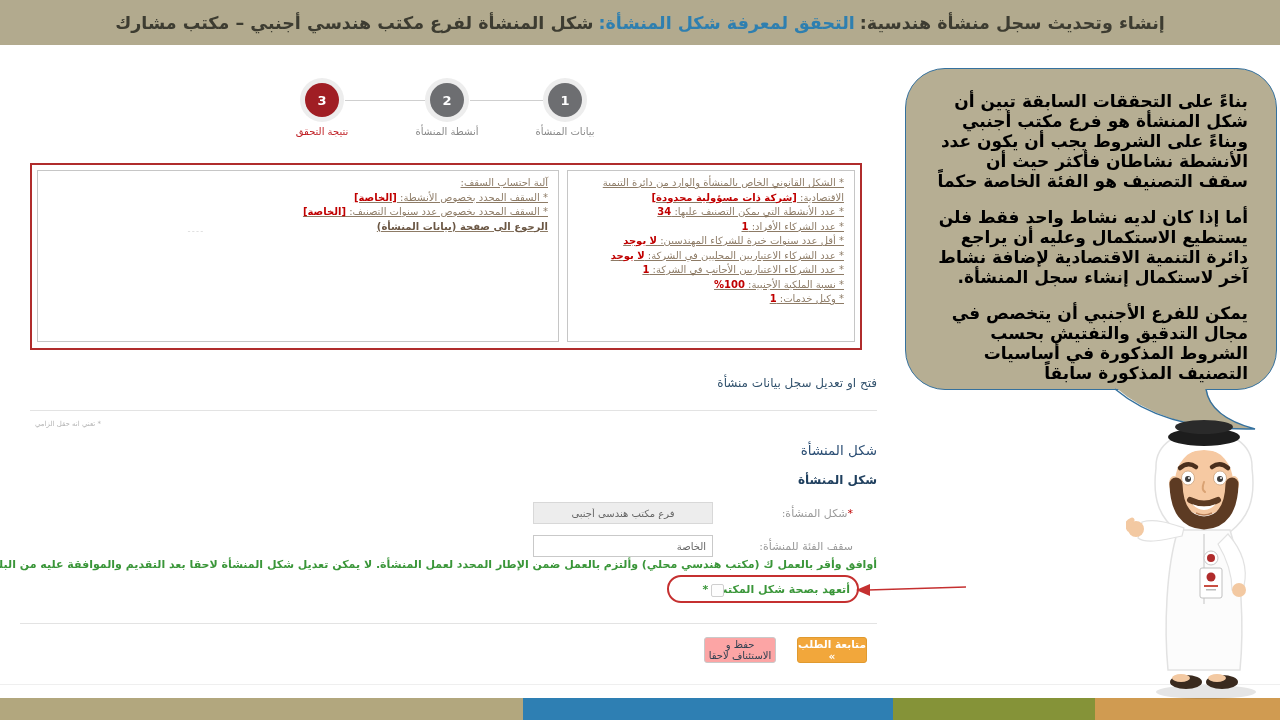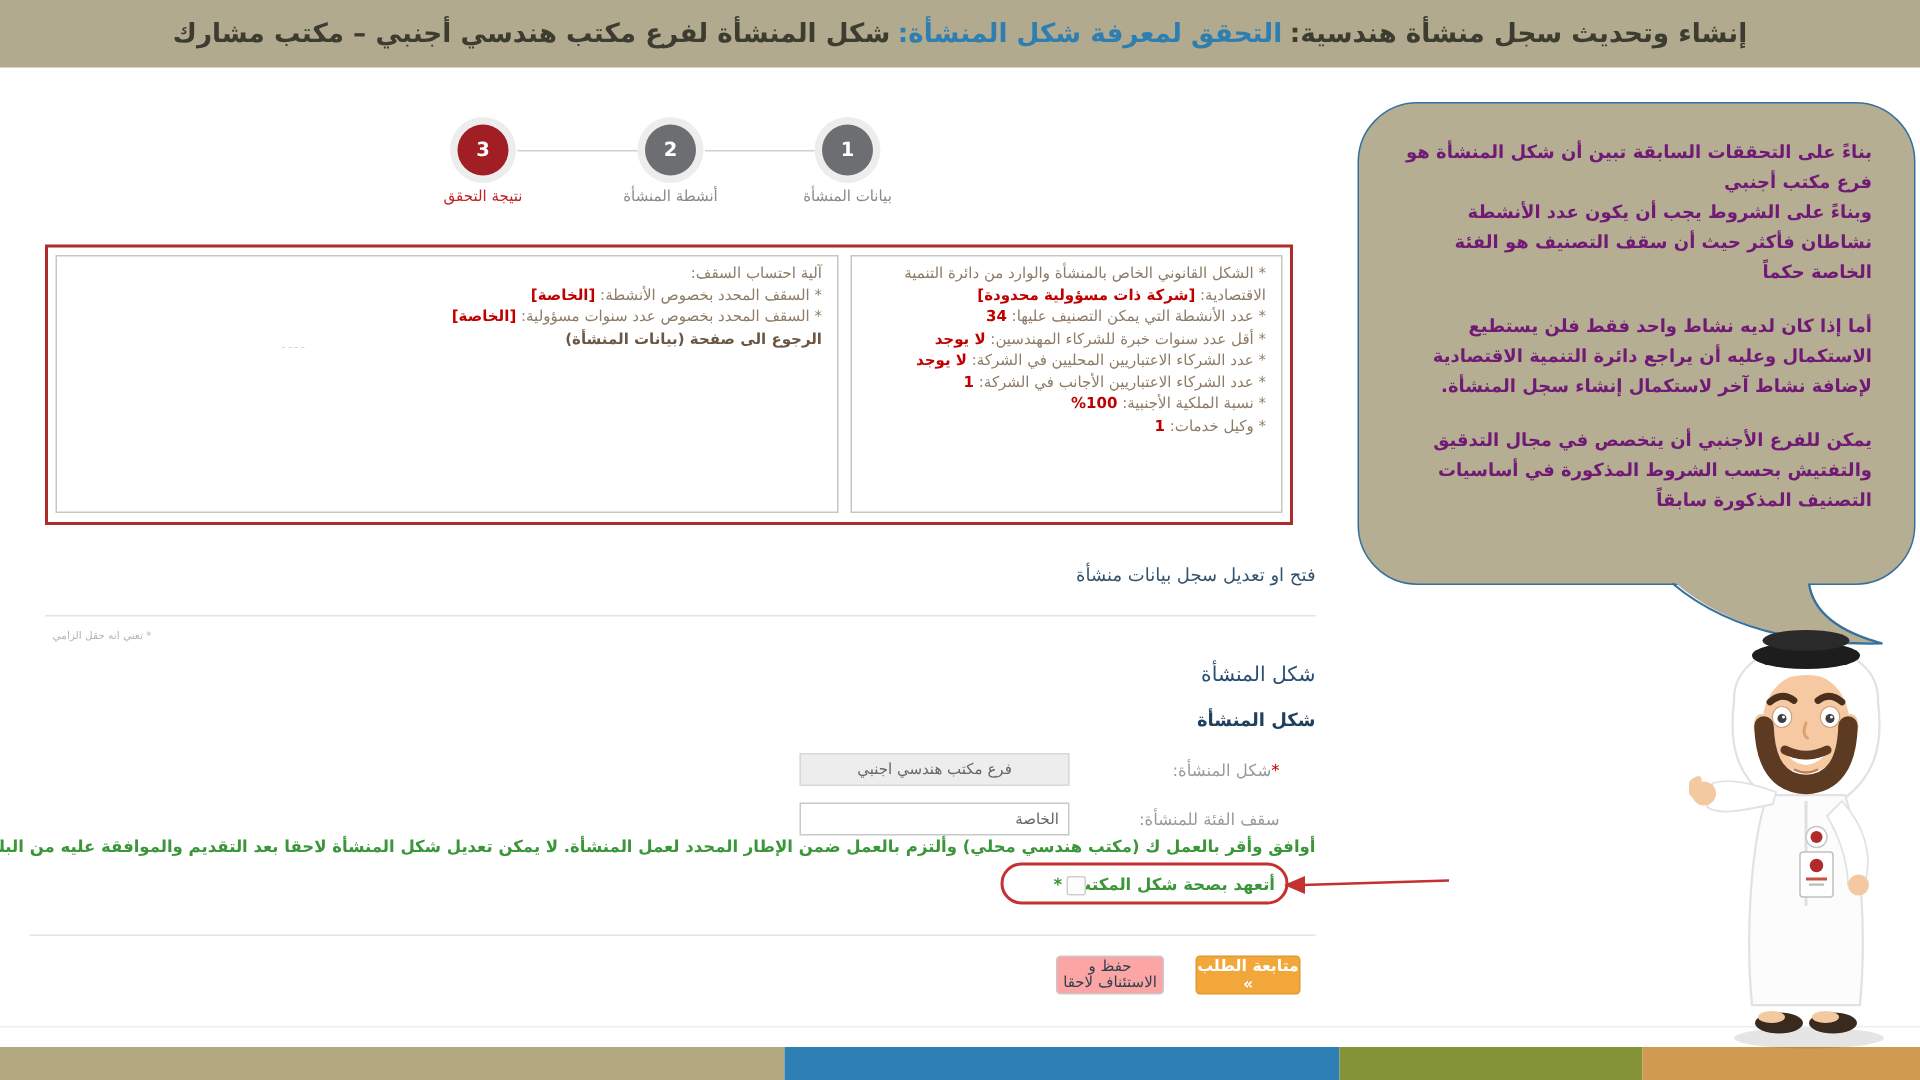--- a/index.html
+++ b/index.html
@@ -20,21 +20,21 @@
   .step-gray { background:#6d6e71; }
   .step-red  { background:#a01e24; }
   .step-line { position:absolute; height:1px; background:#cfcfcf; top:100px; }
   .step-label { position:absolute; width:110px; text-align:center; font-size:10px; color:#8a8a8a; direction:rtl; }
   .step-label.red { color:#c02227; }
 
   
   .alert-box { position:absolute; left:30px; top:163px; width:832px; height:187px;
     border:2px solid #b02c2c; background:#fff; }
   .panel { position:absolute; top:5px; height:172px; border:1px solid #c6c6c6; background:#fff;
-    padding:5px 10px; direction:rtl; text-align:right; font-size:10px; line-height:14.5px; color:#8d7b66; overflow:hidden; }
+    padding:5px 10px; direction:rtl; text-align:right; font-size:10px; line-height:14.5px; color:#8d7b66; overflow:hidden;text-decoration:underline; }
   .panel-right { right:5px; width:288px; }
   .panel-left  { left:5px;  width:522px; }
   .panel .red-val { color:#c00000; font-weight:bold; }
   .panel .p-footer { font-weight:bold; color:#6b5744; }
   .faint-marks { position:absolute; left:150px; top:52px; color:#d2d2d2; font-size:7px; letter-spacing:3px; }
 
   
   .hr { position:absolute; height:1px; background:#e3e3e3; }
 
   
@@ -58,21 +58,21 @@
 
   
   .btn { position:absolute; top:637px; height:26px; border-radius:3px; font-family:"DejaVu Sans", sans-serif;
     display:flex; align-items:center; justify-content:center; direction:rtl; cursor:pointer; }
   .btn-orange { left:797px; width:70px; background:#f2a73b; border:1px solid #e09a2f; color:#fff; font-size:10.5px; font-weight:bold; }
   .btn-white { left:704px; width:72px; background:#fca5a5; border:1px solid #c9c9c9; color:#2f4050; font-size:10px; }
 
   
   .bubble { position:absolute; left:905px; top:68px; width:372px; height:322px; background:#b6ae93;
     border:1.5px solid #35719e; border-radius:40px; padding:22px 28px; direction:rtl; text-align:right;
-    color:#701a75; font-size:12px; font-weight:bold; line-height:20px; z-index:5; }
+    color:#000000; font-size:17px; font-weight:bold; line-height:20px; z-index:5; }
   .bubble .gap { margin-top:16px; }
   .bubble-tail { position:absolute; left:1070px; top:387px; z-index:6; }
 
   
   .character { position:absolute; left:1126px; top:406px; z-index:7; }
 
   
   .bar { position:absolute; top:698px; height:22px; }
   .bar-tan    { left:0;     width:523px; background:#b2a77e; }
   .bar-blue   { left:523px; width:370px; background:#2e7fb3; }
@@ -96,30 +96,31 @@
   <div class="step-line" style="left:345px; width:80px;"></div>
   <div class="step-line" style="left:470px; width:73px;"></div>
   <div class="step-label" style="left:510px; top:126px;">بيانات المنشأة</div>
   <div class="step-label" style="left:392px; top:126px;">أنشطة المنشأة</div>
   <div class="step-label red" style="left:267px; top:126px;">نتيجة التحقق</div>
 
   <div class="alert-box">
     <div class="panel panel-right">
       <div><span>* الشكل القانوني الخاص بالمنشأة والوارد من دائرة التنمية الاقتصادية: </span><span class="red-val">[شركة ذات مسؤولية محدودة]</span></div>
       <div><span>* عدد الأنشطة التي يمكن التصنيف عليها: </span><span class="red-val">34</span></div>
+      <div><span>* عدد الشركاء الأفراد: </span><span class="red-val">1</span></div>
       <div><span>* أقل عدد سنوات خبرة للشركاء المهندسين: </span><span class="red-val">لا يوجد</span></div>
       <div><span>* عدد الشركاء الاعتباريين المحليين في الشركة: </span><span class="red-val">لا يوجد</span></div>
       <div><span>* عدد الشركاء الاعتباريين الأجانب في الشركة: </span><span class="red-val">1</span></div>
       <div><span>* نسبة الملكية الأجنبية: </span><span class="red-val">100%</span></div>
       <div><span>* وكيل خدمات: </span><span class="red-val">1</span></div>
     </div>
     <div class="panel panel-left">
       <div>آلية احتساب السقف:</div>
       <div><span>* السقف المحدد بخصوص الأنشطة: </span><span class="red-val">[الخاصة]</span></div>
-      <div><span>* السقف المحدد بخصوص عدد سنوات مسؤولية: </span><span class="red-val">[الخاصة]</span></div>
+      <div><span>* السقف المحدد بخصوص عدد سنوات التصنيف: </span><span class="red-val">[الخاصة]</span></div>
       <div class="p-footer">الرجوع الى صفحة (بيانات المنشأة)</div>
       <div class="faint-marks">ـ ـ ـ ـ</div>
     </div>
   </div>
 
   <div class="hr" style="left:30px; top:410px; width:847px;"></div>
   <div class="hr" style="left:20px; top:623px; width:857px;"></div>
   <div class="hr" style="left:0px; top:684px; width:1280px; background:#efefef;"></div>
 
   <div class="tiny-note">* تعني انه حقل الزامي</div>

